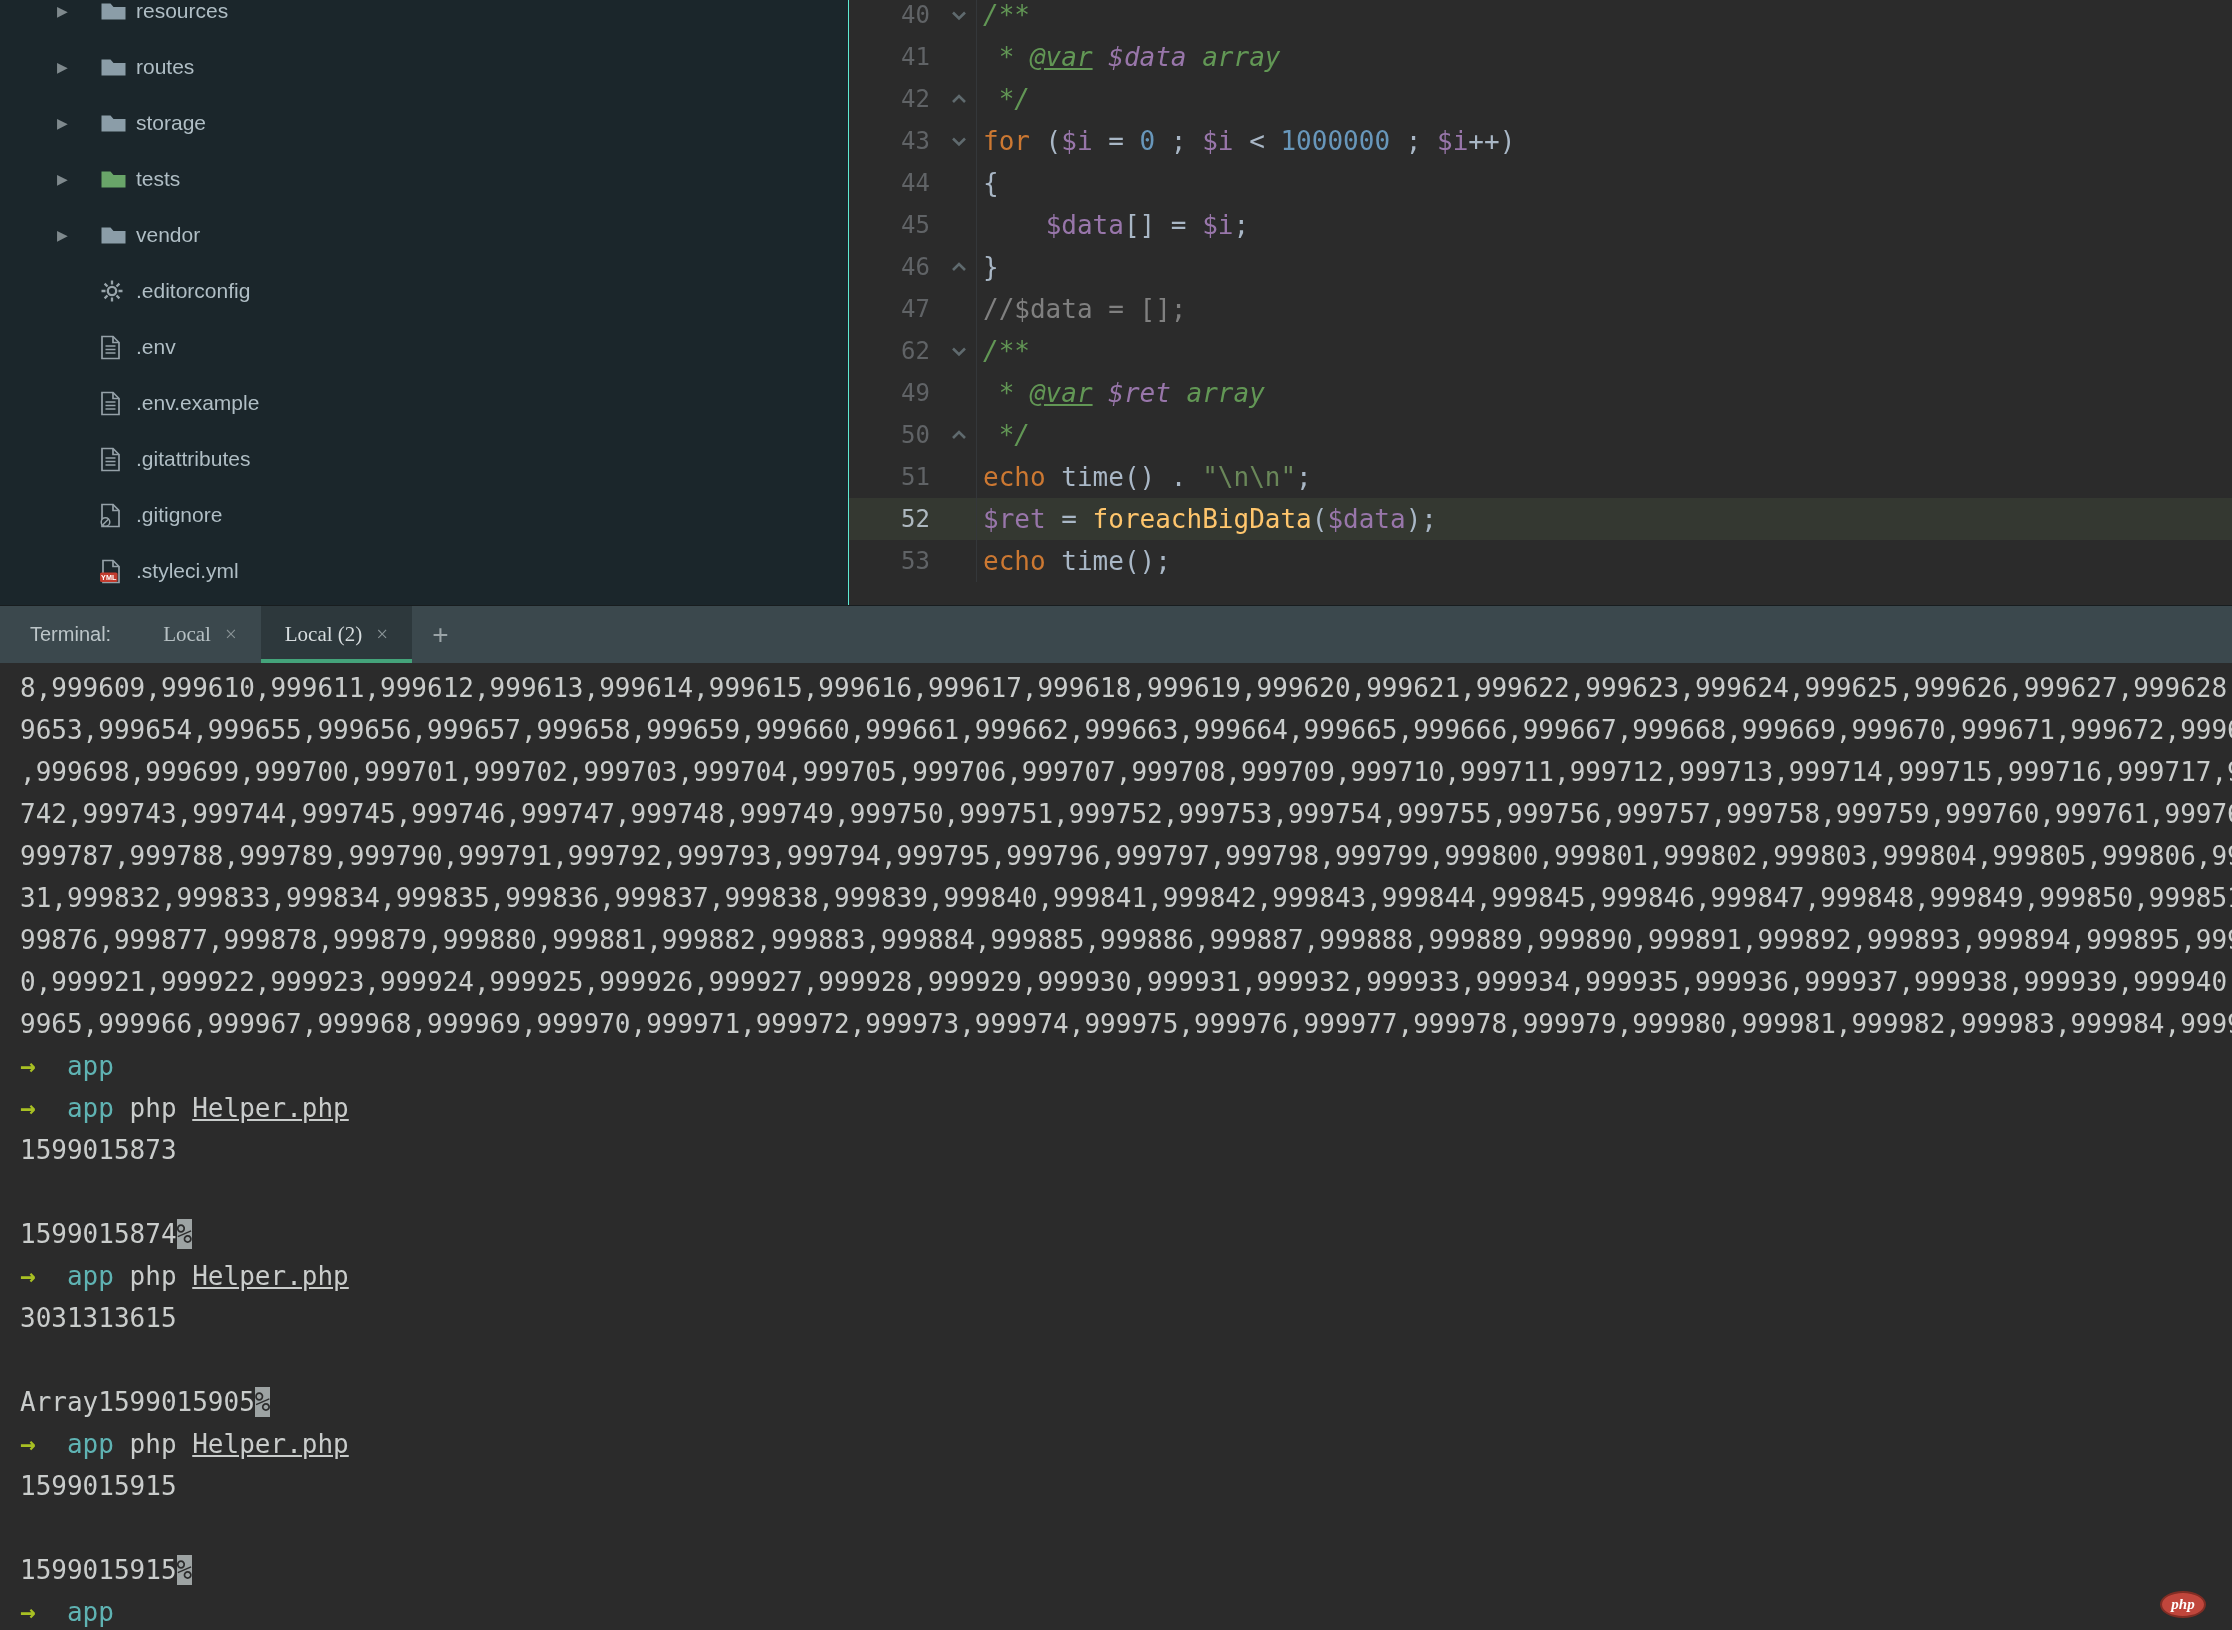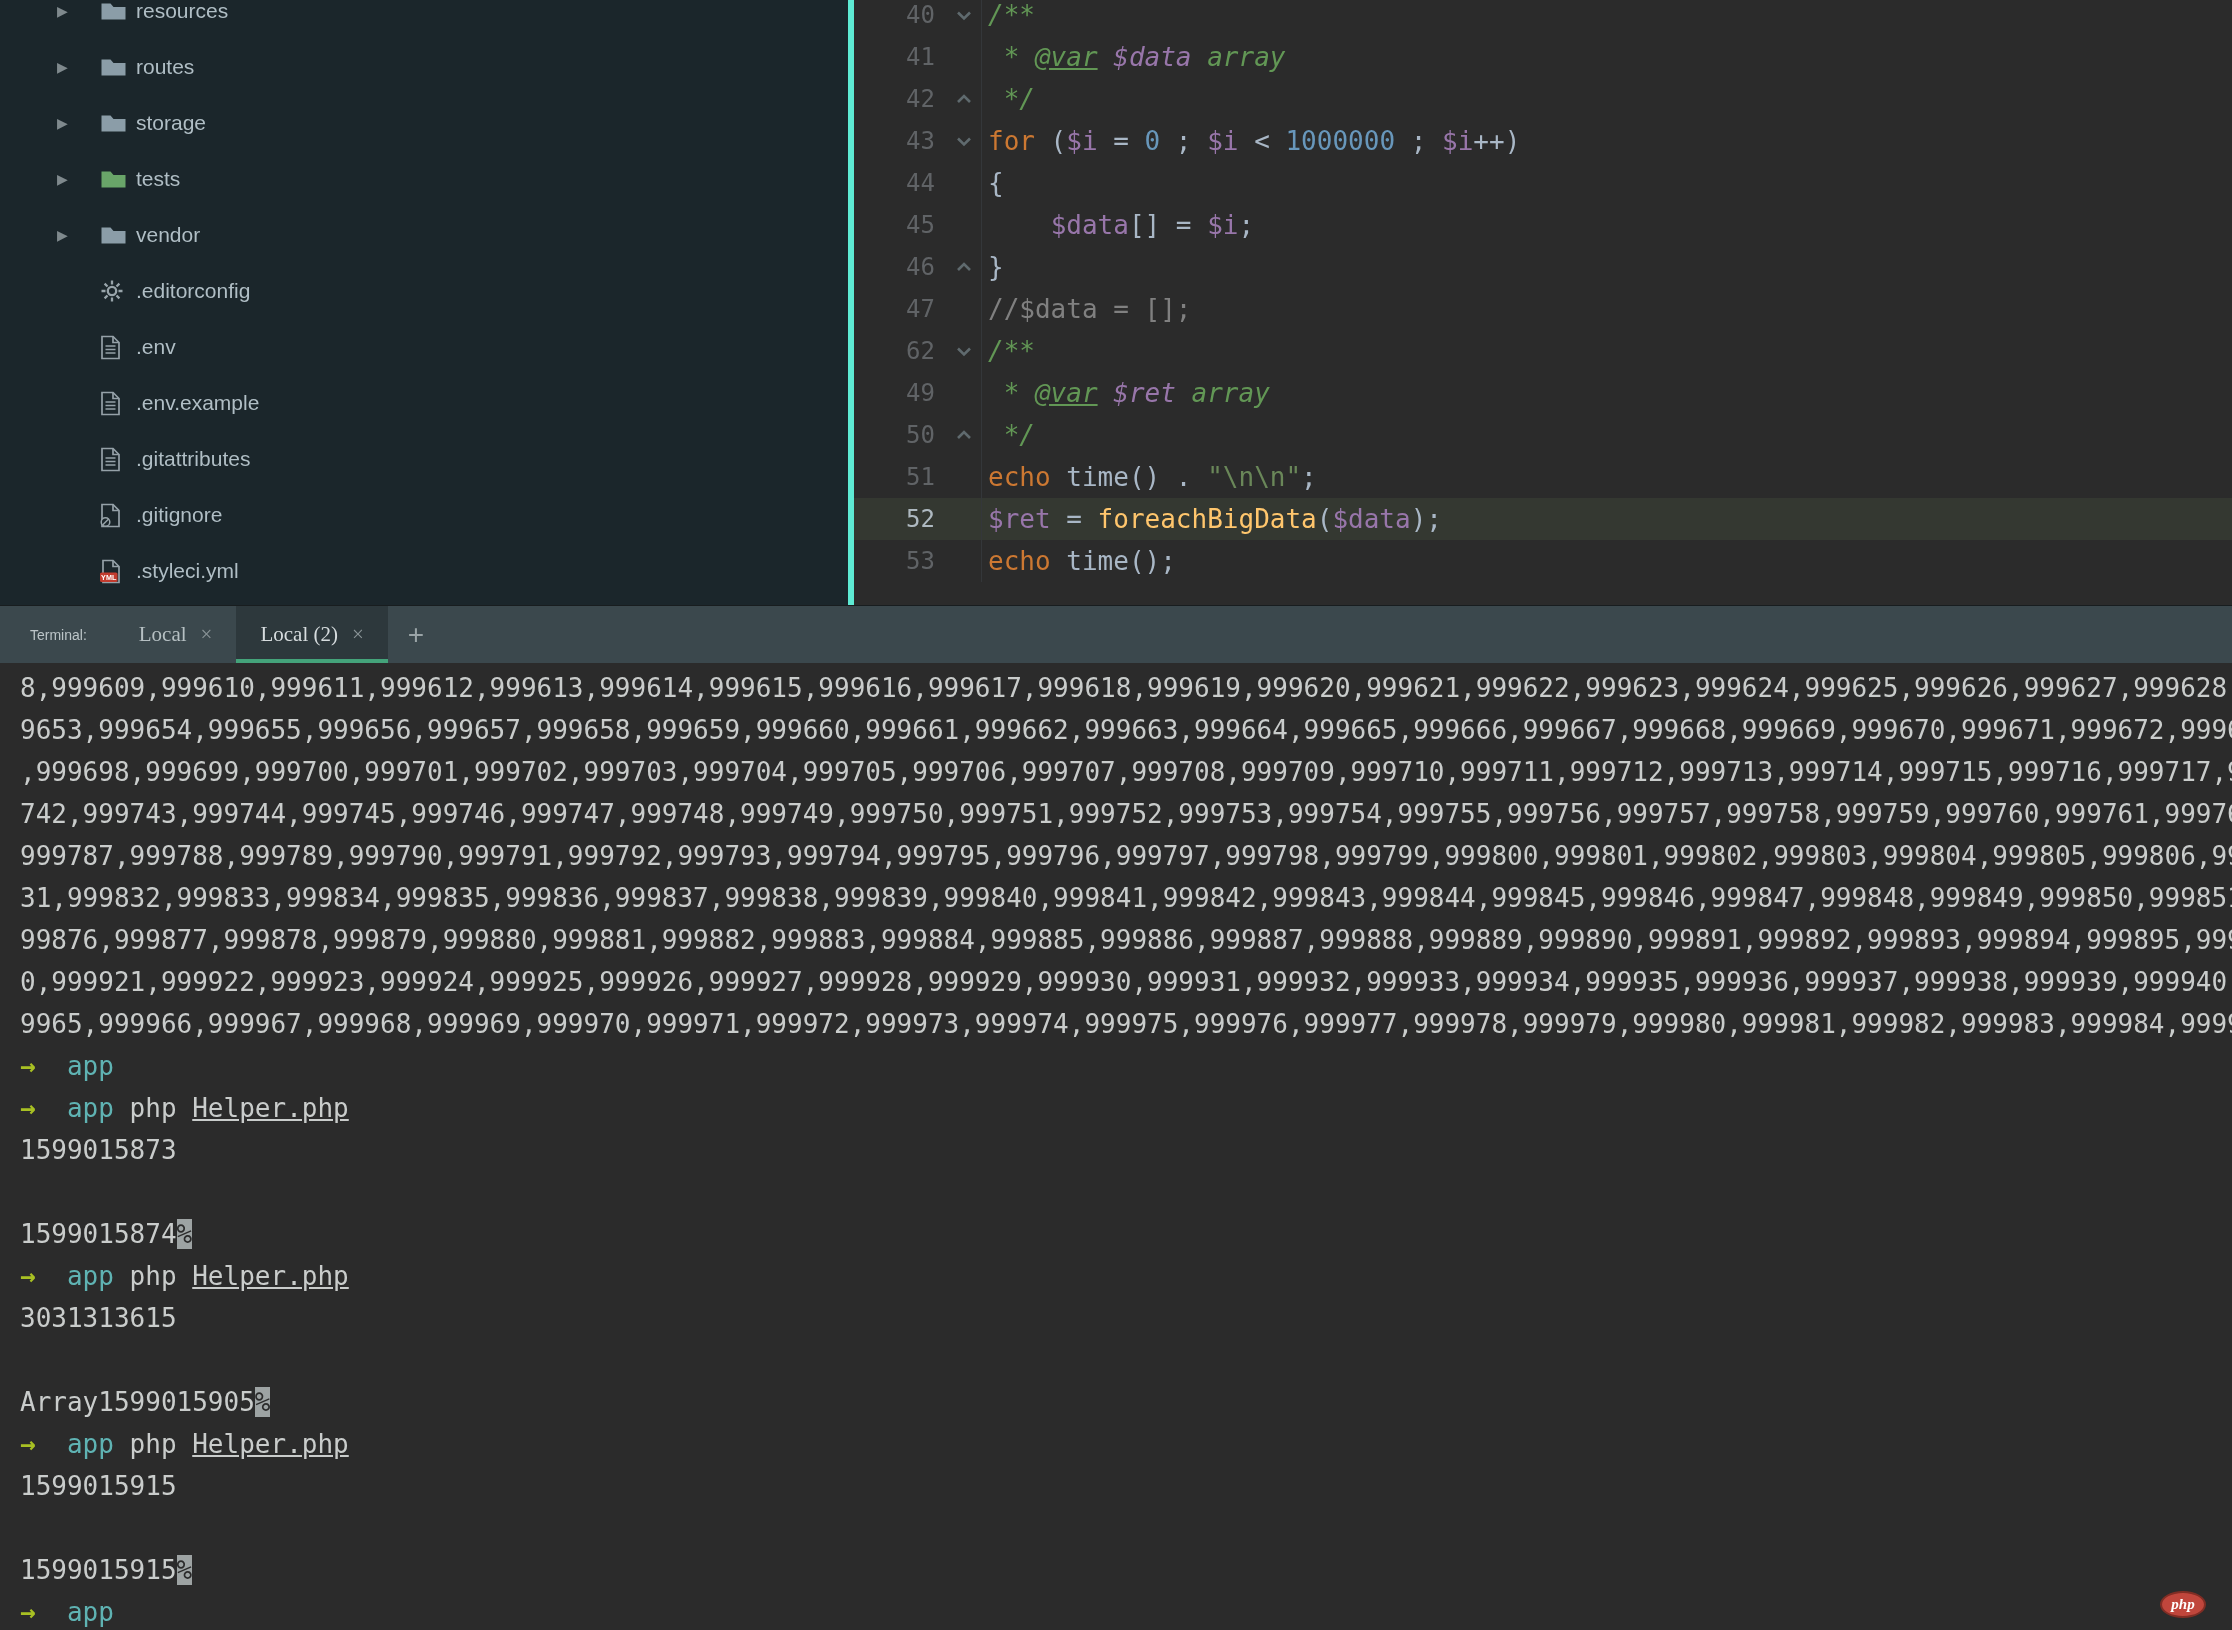--- a/index.html
+++ b/index.html
@@ -9,21 +9,21 @@
   
   .top{display:flex;height:605px;overflow:hidden;}
   .project{width:848px;min-width:848px;background:var(--panel_bg,#1b262b);overflow:hidden;}
   #tree{margin-top:-17px;}
   .trow{display:flex;align-items:center;height:56px;padding-left:57px;
         font-family:"Liberation Sans",sans-serif;font-size:21px;color:var(--tree_fg,#b0bec5);cursor:default;}
   .arrow{width:43px;flex:none;font-family:"DejaVu Sans",sans-serif;font-size:14px;color:#7f898d;}
   .ticon{width:36px;flex:none;display:flex;align-items:flex-end;}
   .tlabel{white-space:pre;}
 
-  .editor{flex:1;background:var(--editor_bg,#2b2b2b);overflow:hidden;border-left:6px solid #5eead4;}
+  .editor{flex:1;background:var(--editor_bg,#2b2b2b);overflow:hidden;border-left:1px solid #5eead4;}
   #code{margin-top:-6px;}
   .eline{display:flex;height:42px;line-height:42px;font-size:26px;white-space:pre;}
   .eline.cur{background:var(--caret_row,#343831);}
   .g{width:127px;flex:none;display:flex;border-right:1px solid #34373a;}
   .ln{flex:1;text-align:right;color:var(--line_number,#606366);font-size:24px;padding-right:12px;}
   .cur .ln{color:#aeb9c0;}
   .fold{width:34px;flex:none;display:flex;align-items:center;justify-content:center;}
   .codetext{padding-left:6px;}
   .tk-d{color:var(--fg,#a9b7c6);}
   .tk-kw{color:var(--kw,#cc7832);}
@@ -33,21 +33,21 @@
   .tk-fn{color:var(--fn,#ffc66d);}
   .tk-c2{color:var(--cmt,#808080);}
   .tk-doc{color:var(--doc,#629755);font-style:italic;}
   .tk-tag{color:var(--doc,#629755);font-style:italic;text-decoration:underline;}
   .tk-dvar{color:var(--var,#9876aa);font-style:italic;}
   .tk-doci{color:var(--doc,#629755);font-style:italic;margin-top:44px;}
 
   
   .tabbar{height:57px;background:var(--tabbar_bg,#3b484d);display:flex;align-items:stretch;
           font-family:"Liberation Sans",sans-serif;border-top:1px solid #181d1f;}
-  .term-label{align-self:center;margin-left:30px;margin-right:28px;color:#bcc5c8;font-size:14px;}
+  .term-label{align-self:center;margin-left:30px;margin-right:28px;color:#bcc5c8;font-size:20px;}
   #tabs{display:flex;}
   .tab{display:flex;align-items:center;gap:14px;padding:0 24px;font-size:21px;color:#b6c0c3;cursor:default;font-family:Liberation Serif, serif;}
   .tab.active{background:var(--tab_active_bg,#2d383c);box-shadow:inset 0 -4px 0 var(--tab_underline,#44a37a);color:#d6dcde;}
   .tab-close{color:#8a9497;font-size:21px;}
   .plus{align-self:center;margin-left:20px;color:#9aa4a7;font-size:28px;}
 
   
   .terminal{height:967px;background:var(--terminal_bg,#2b2b2b);padding:4px 0 0 20px;
             position:relative;overflow:hidden;font-size:26px;}
   .tline{height:42px;line-height:42px;white-space:pre;overflow:hidden;color:var(--terminal_fg,#c9cccb);}

